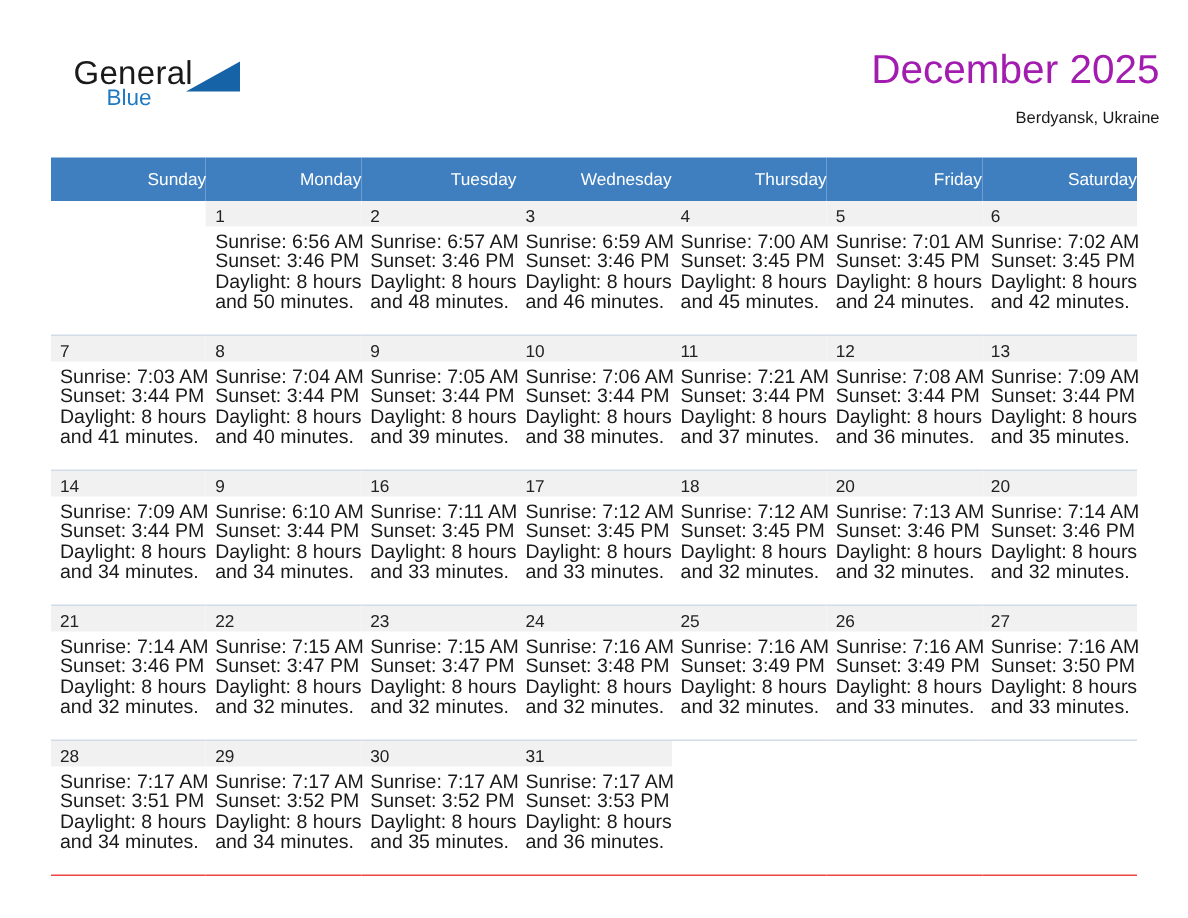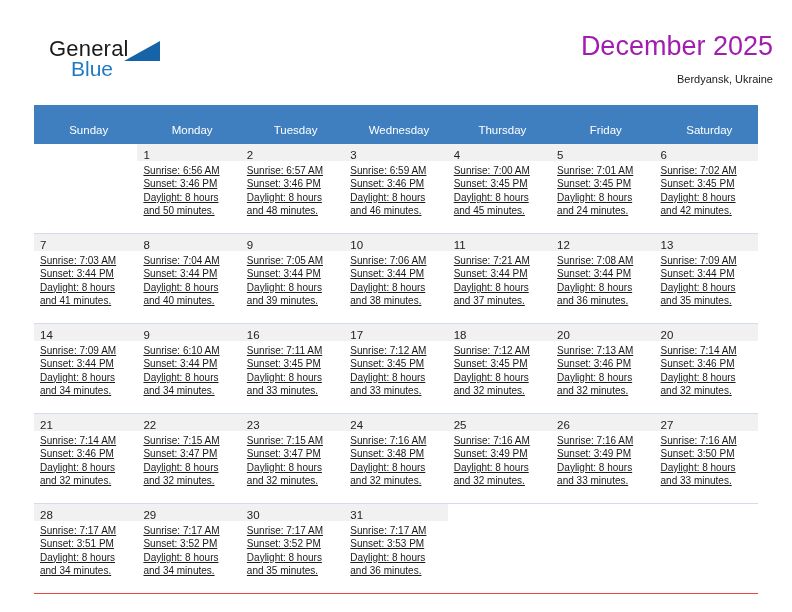--- a/index.html
+++ b/index.html
@@ -43,21 +43,21 @@
     top: 0;
     font-size: 22px;
     letter-spacing: .2px;
     color: #1a1a1a;
     font-family: "Liberation Sans", sans-serif;
   }
   .brand-blue {
     position: absolute;
     left: 22px;
     top: 21px;
-    font-size: 21px;
+    font-size: 15px;
     color: #1f7ac4;
     font-family: "Liberation Sans", sans-serif;
     text-align: right;
   }
   .brand-triangle {
     position: absolute;
     left: 75px;
     top: 5px;
     width: 0;
     height: 0;
@@ -93,22 +93,22 @@
     top: 105px;
     width: 724px;
     border-collapse: collapse;
     table-layout: fixed;
   }
   .calendar th {
     background: #3f7fbf;
     color: #ffffff;
     font-size: 11.5px;
     font-weight: normal;
-    text-align: center;
-    padding: 15px 0 5px 6px;
+    text-align: right;
+    padding: 5px 0 5px 6px;
     height: 19px;
     border: none;
   }
   .calendar td {
     vertical-align: top;
     padding: 0;
     border: none;
     height: 75px;
     width: 103.4px;
   }
@@ -126,24 +126,23 @@
   .daynum {
     font-size: 11.5px;
     color: #222222;
     line-height: 15px;
   }
   .cell-empty .daynum-bar {
     background: transparent;
   }
   .details {
     padding: 3px 4px 0 6px;
-    font-size: 10px;
+    font-size: 13px;
     line-height: 13.4px;
     color: #1a1a1a;
-    text-decoration: underline;
   }
   .details div {
     white-space: nowrap;
   }
   tr.week-row {
     border-bottom: 1px solid #c9d7e6;
   }
   .calendar tbody tr td {
     border-bottom: 1px solid #d2dce8;
   }

